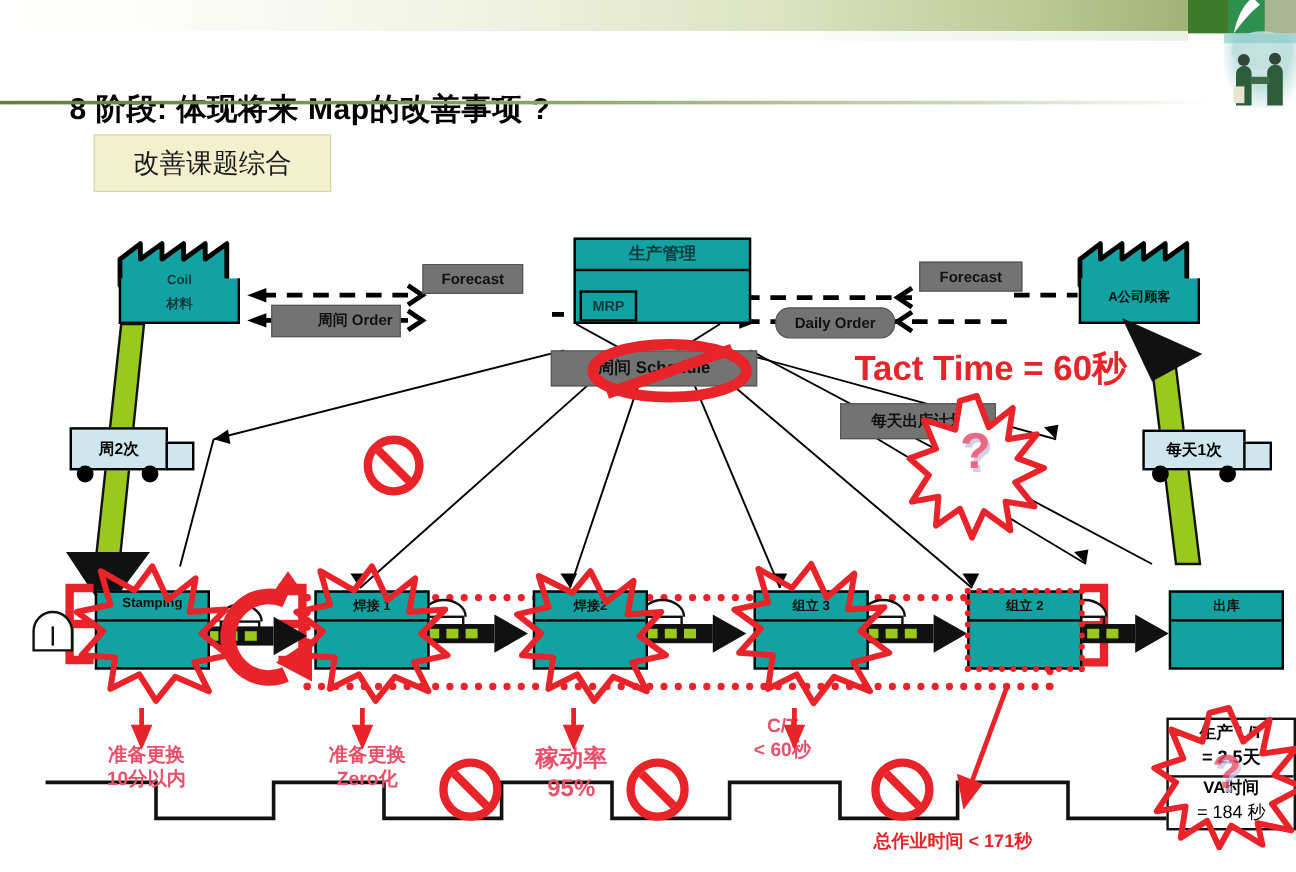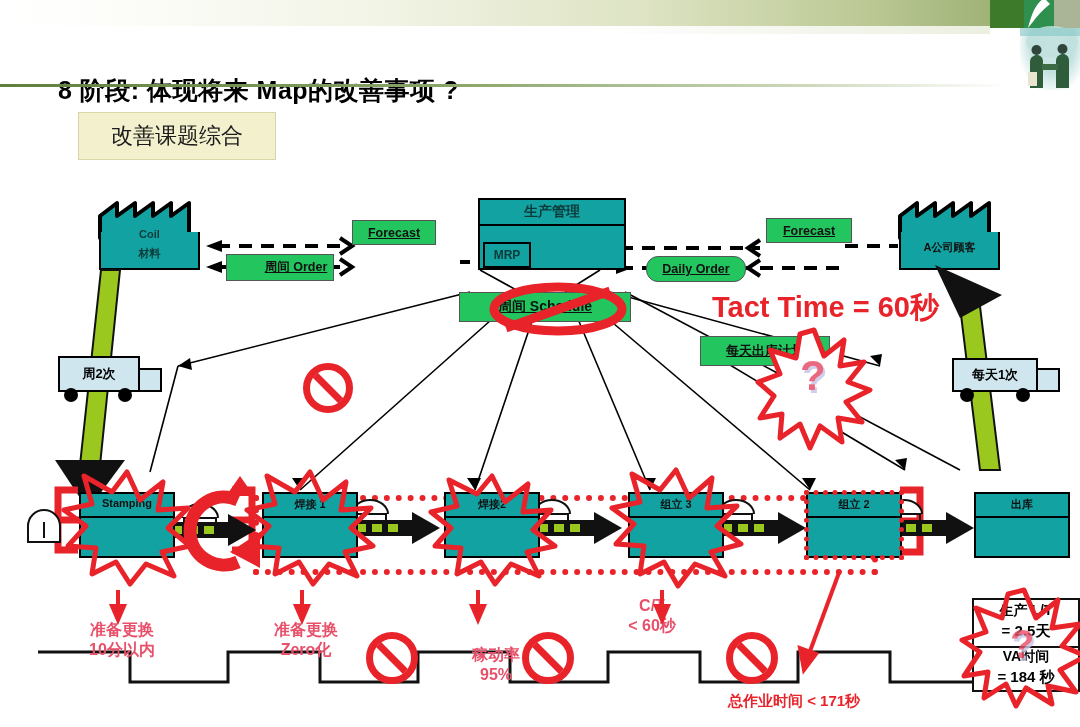--- a/index.html
+++ b/index.html
@@ -40,22 +40,22 @@
   #canvas{position:absolute;left:0;top:170px;width:1080px;height:557px;}
   .lyr{position:absolute;left:0;top:0;width:1080px;height:557px;pointer-events:none;}
 
   
   .teal{position:absolute;background:#13a2a2;border:2.5px solid #000;box-sizing:border-box;}
   .teal .hr{position:absolute;left:0;right:0;border-top:2.5px solid #000;}
   .boxlabel{position:absolute;width:100%;text-align:center;font-size:11px;font-weight:bold;color:#111;}
   .fac-body{position:absolute;background:#13a2a2;border:2.5px solid #000;border-top:none;box-sizing:border-box;}
 
   
-  .infobox{position:absolute;background:#22c55e;border:1.5px solid #555;box-sizing:border-box;
-     display:flex;align-items:center;justify-content:center;font-size:12.5px;font-weight:bold;color:#111;white-space:nowrap;text-decoration:underline;}
+  .infobox{position:absolute;background:#737373;border:1.5px solid #555;box-sizing:border-box;
+     display:flex;align-items:center;justify-content:center;font-size:12.5px;font-weight:bold;color:#111;white-space:nowrap;}
 
   
   .redtxt{position:absolute;color:#e8232a;font-weight:bold;white-space:nowrap;}
   .pinktxt{position:absolute;color:#e8506a;font-weight:bold;text-align:center;white-space:nowrap;line-height:1.25;}
 
   
   .truck-body{position:absolute;background:#cfe6ee;border:2px solid #000;box-sizing:border-box;
      display:flex;align-items:center;justify-content:center;font-size:13px;font-weight:bold;}
   .truck-nose{position:absolute;background:#cfe6ee;border:2px solid #000;box-sizing:border-box;}
   .wheel{position:absolute;background:#000;border-radius:50%;}
@@ -358,21 +358,21 @@
     </div>
 
   <div class="pinktxt" style="left:52px;top:450px;width:140px;font-size:16px;">
     <span>准备更换</span><br>
     <span>10分以内</span>
   </div>
   <div class="pinktxt" style="left:236px;top:450px;width:140px;font-size:16px;">
     <span>准备更换</span><br>
     <span>Zero化</span>
   </div>
-  <div class="pinktxt" style="left:436px;top:450px;width:120px;font-size:16px;margin-top:25px;">
+  <div class="pinktxt" style="left:416px;top:450px;width:120px;font-size:20px;">
     <span>稼动率</span><br>
     <span>95%</span>
   </div>
   <div class="pinktxt" style="left:592px;top:426px;width:120px;font-size:16px;">
     <span>C/T</span><br>
     <span>&lt; 60秒</span>
   </div>
 
   <svg class="lyr" viewBox="0 0 1080 557">
     <g stroke="#e8232a" stroke-width="4" fill="none">
@@ -390,20 +390,20 @@
   </svg>
 
   <div class="redtxt" style="left:728px;top:522px;font-size:15px;">总作业时间 &lt; 171秒</div>
 
   <div style="position:absolute;left:972px;top:428px;width:108px;height:94px;border:2px solid #111;background:#fff;box-sizing:border-box;">
     <div style="position:absolute;left:0;top:46px;width:100%;border-top:2px solid #111;"></div>
   </div>
   <div style="position:absolute;left:972px;top:432px;width:108px;text-align:center;font-size:14px;font-weight:bold;">生产 L/T</div>
   <div style="position:absolute;left:972px;top:452px;width:108px;text-align:center;font-size:15px;font-weight:bold;">= 2.5天</div>
   <div style="position:absolute;left:972px;top:478px;width:108px;text-align:center;font-size:14px;font-weight:bold;">VA时间</div>
-  <div style="position:absolute;left:972px;top:498px;width:108px;text-align:center;font-size:15px;font-weight:bold;">= 184 秒</div>
+  <div style="position:absolute;left:972px;top:498px;width:108px;text-align:center;font-size:15px;font-weight:normal;">= 184 秒</div>
   <svg style="left:962px;top:418px;" width="126" height="118">
     <polygon points="62,2 74,30 96,12 90,40 118,36 100,58 124,68 98,82 114,104 86,98 90,116 64,100 54,118 44,96 22,110 26,84 2,88 18,64 0,52 24,44 14,20 40,30 46,6" fill="none" stroke="#e8232a" stroke-width="5" stroke-linejoin="round"></polygon>
   </svg>
   <div style="position:absolute;left:1010px;top:452px;font-size:40px;font-weight:bold;color:#e8506a;opacity:.82;
       text-shadow:2px 3px 0 #c9c6e8;">?</div>
 
 </div>
 
 </body></html>

